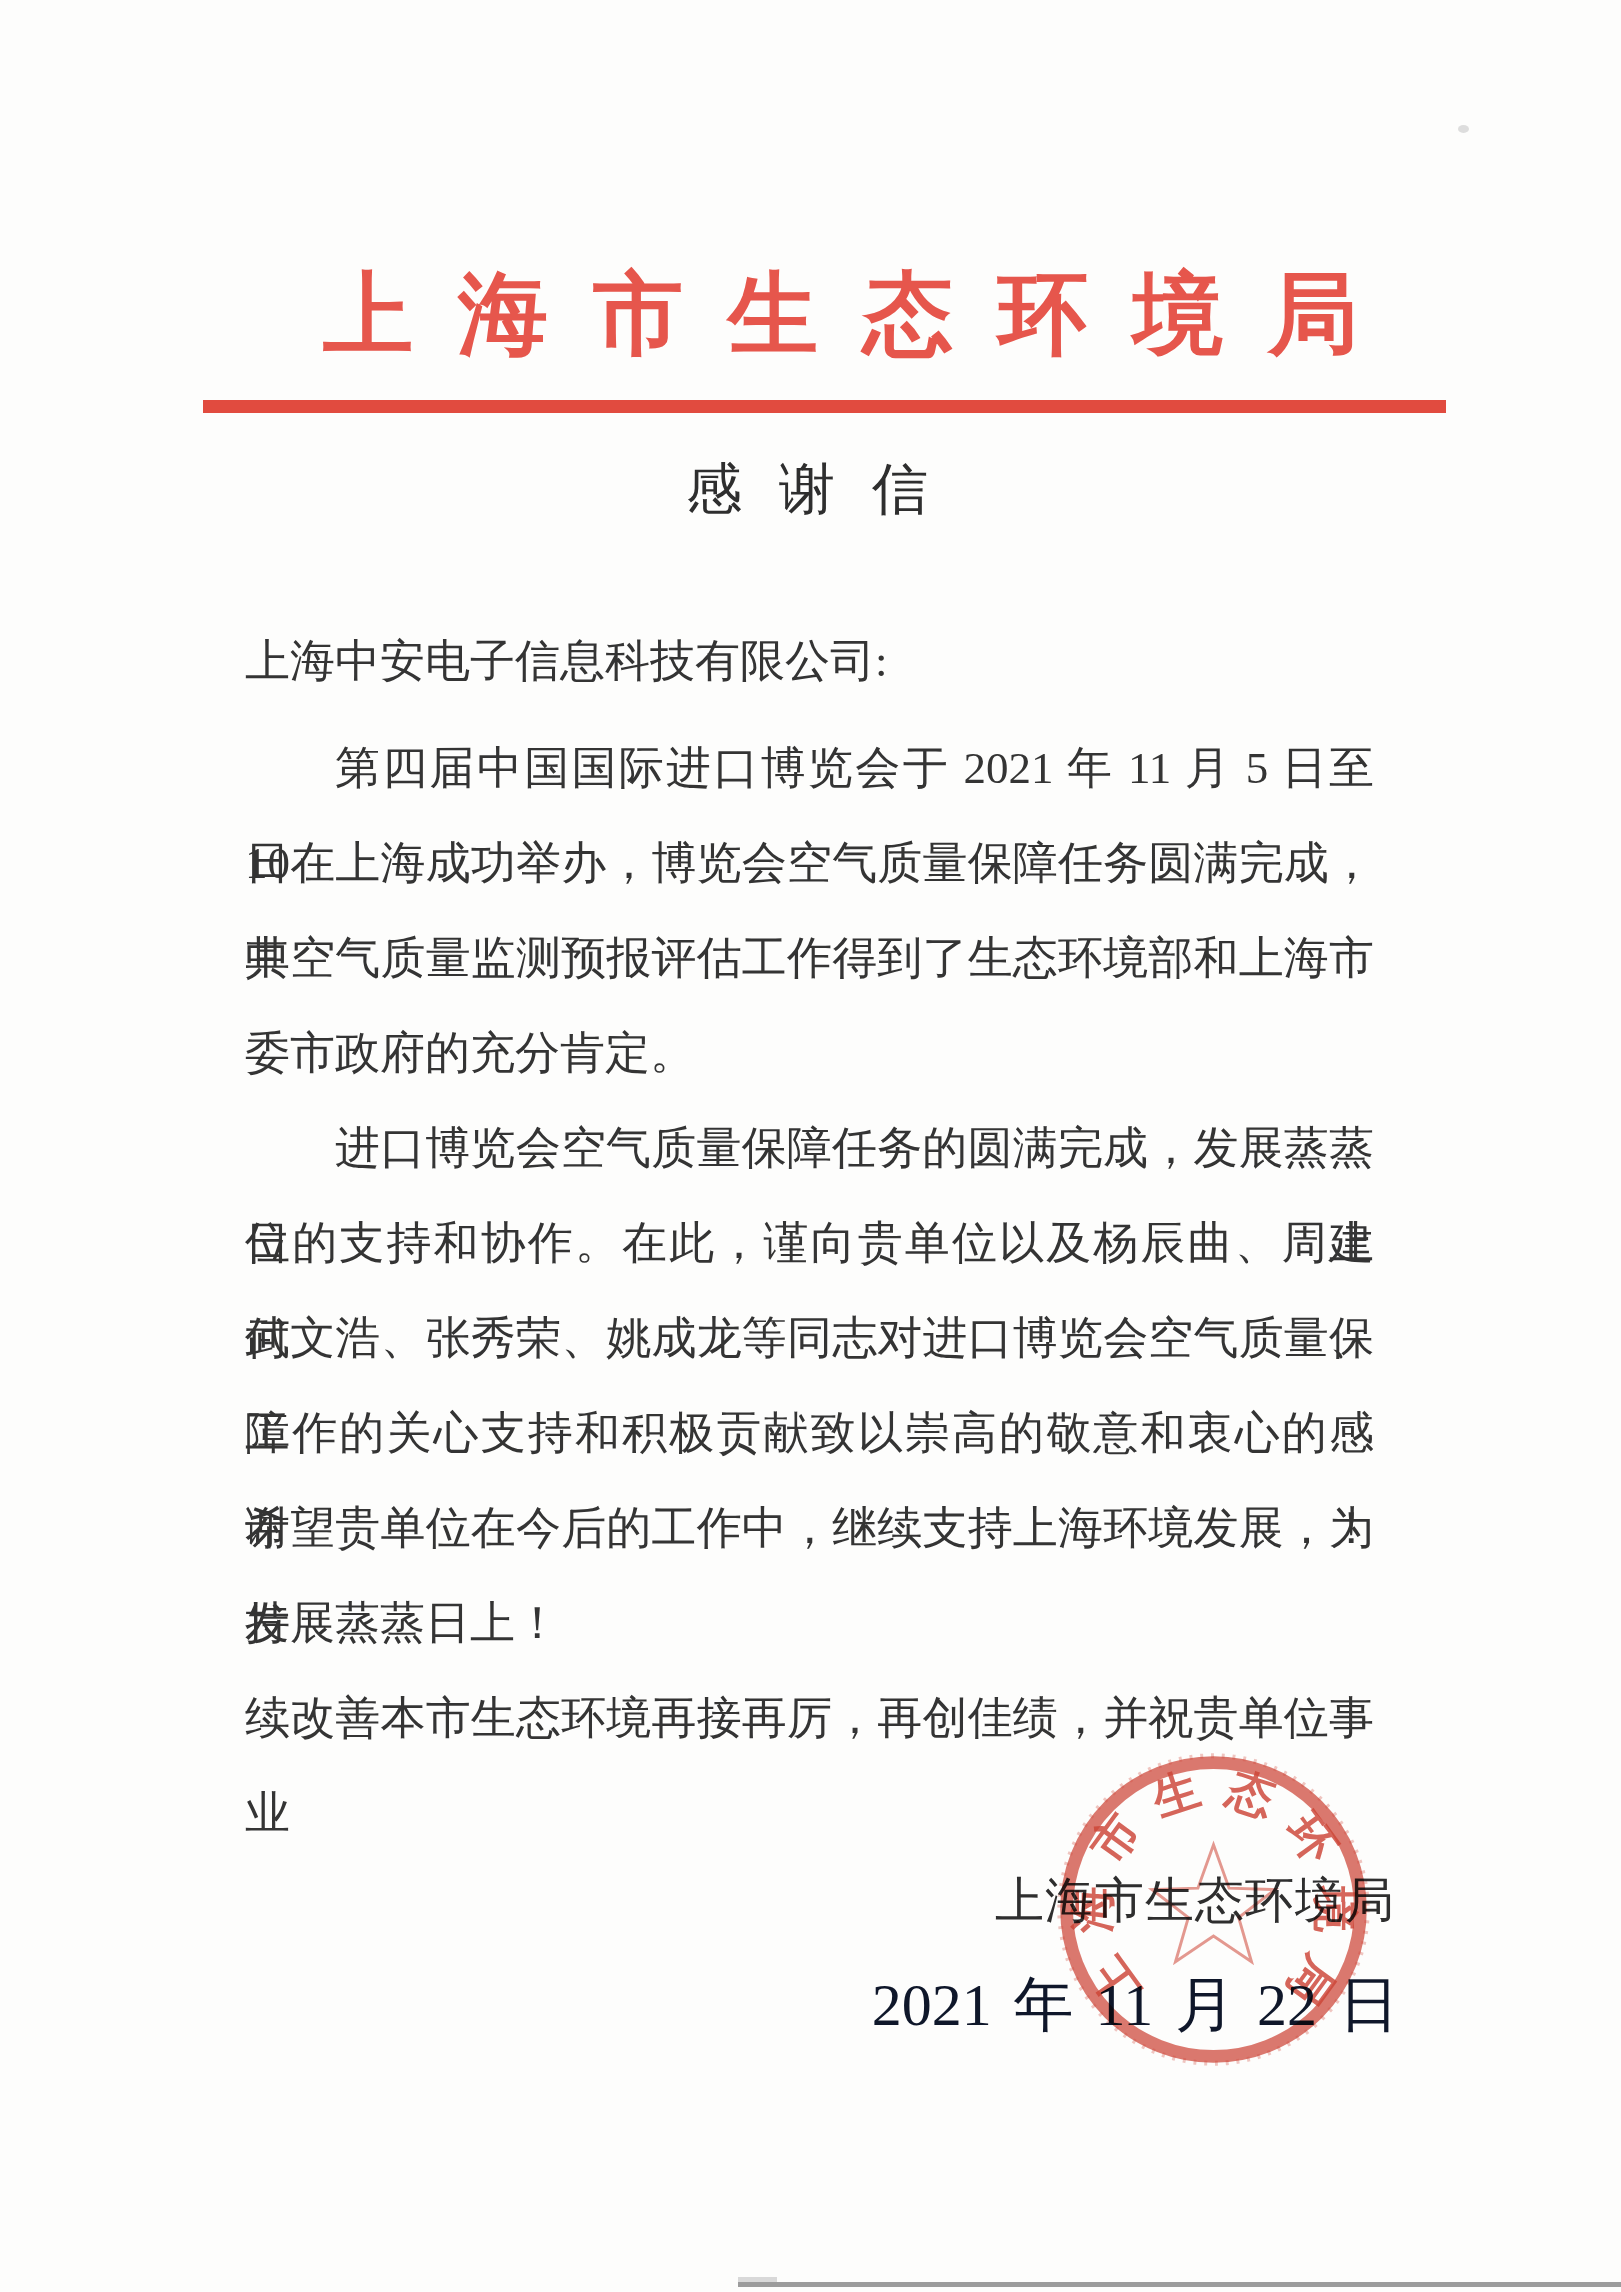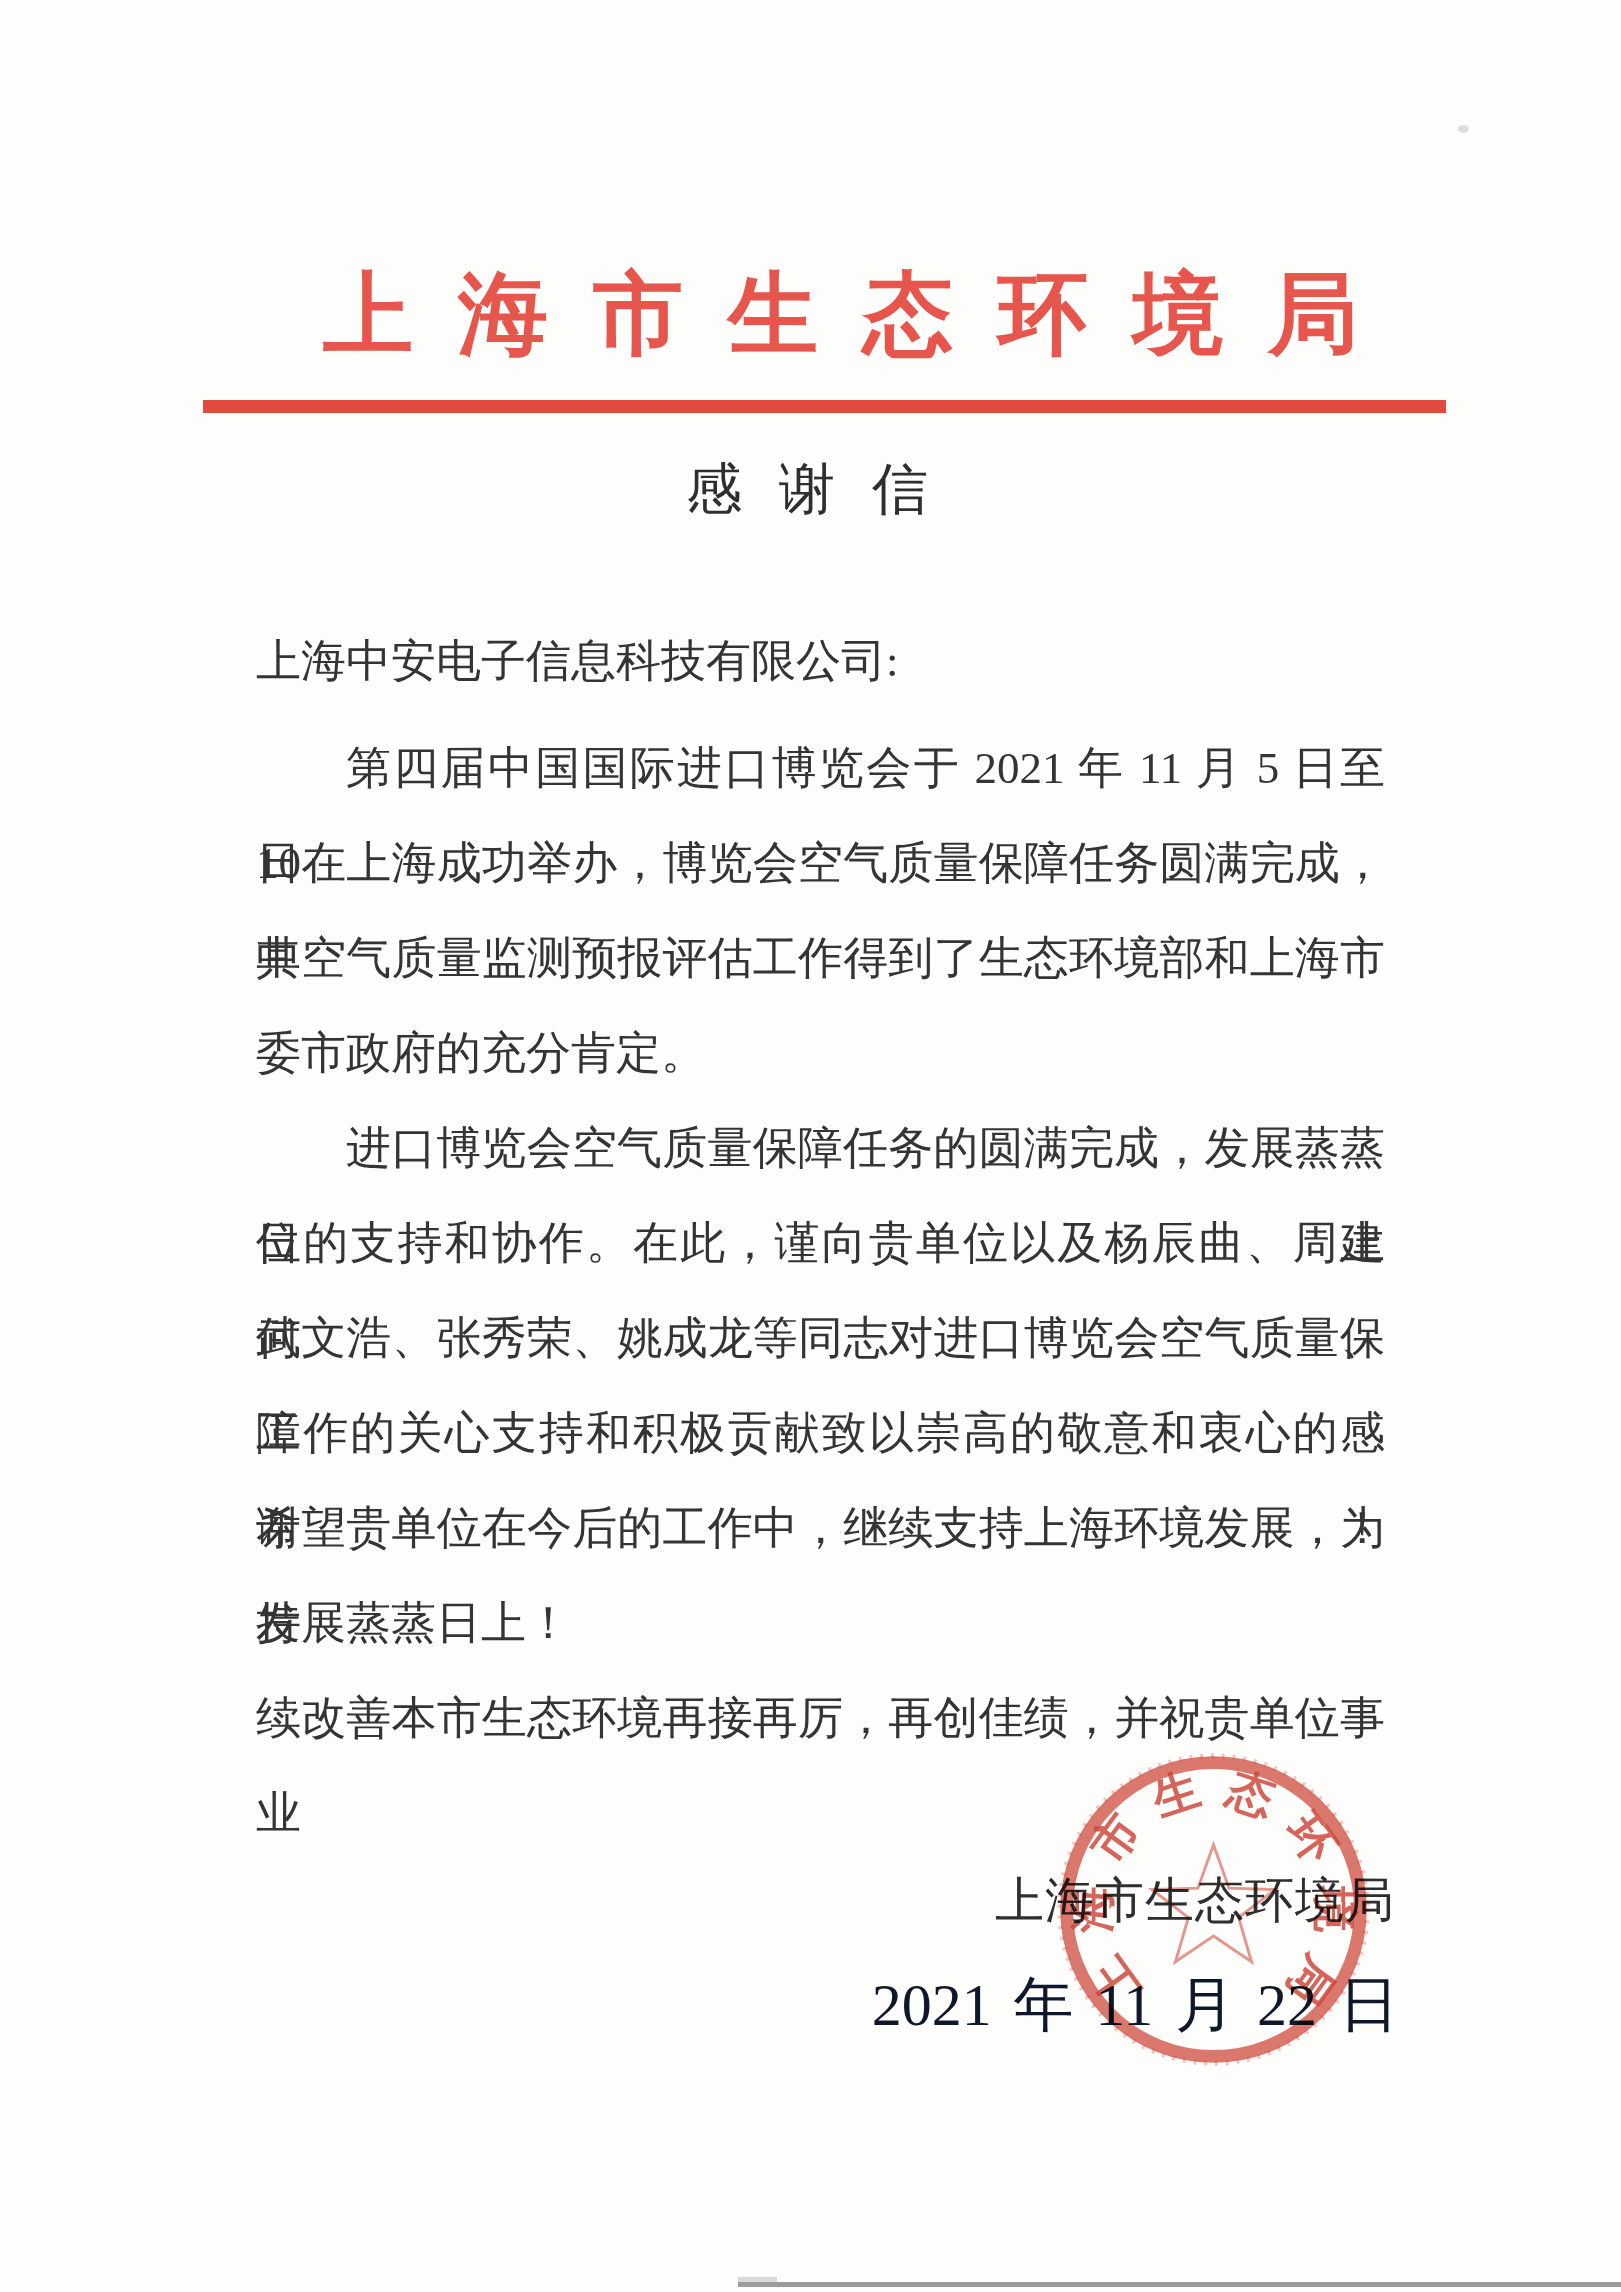--- a/index.html
+++ b/index.html
@@ -25,21 +25,21 @@
     position:absolute;left:203px;top:400px;width:1243px;height:12.7px;
     background:#e14b3f;
   }
   .title{
     position:absolute;left:686px;top:459px;margin:0;
     font-size:56px;line-height:1.1;font-weight:normal;
     color:#2e2e2e;letter-spacing:37px;white-space:nowrap;
   }
   .body{
     position:absolute;left:245px;top:614px;width:1129px;
-    font-size:45px;color:#343434;margin-left:11px;
+    font-size:45px;color:#343434;
   }
   .line{
     height:95px;line-height:95px;white-space:nowrap;
   }
   .jl{
     white-space:normal;
     text-align:justify;text-align-last:justify;
     text-justify:inter-character;
   }
   .indent{text-indent:90px;}

